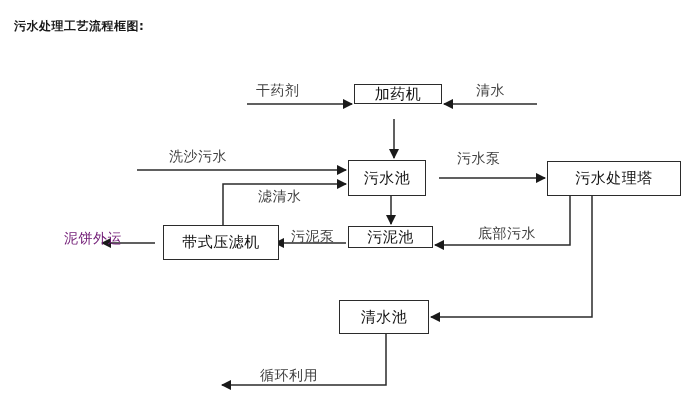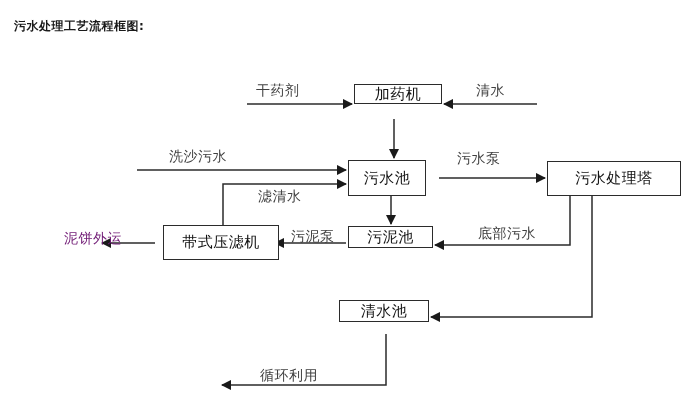--- a/index.html
+++ b/index.html
@@ -121,21 +121,21 @@
 </div>
 
 <div class="node" style="left:157px; top:225px; width:116px; height:35px;margin-left:6px;">
   <span>带式压滤机</span>
 </div>
 
 <div class="node" style="left:348px; top:226px; width:85px; height:22px;">
   <span>污泥池</span>
 </div>
 
-<div class="node" style="left:339px; top:300px; width:90px; height:22px;">
+<div class="node" style="left:339px; top:300px; width:90px; height:34px;">
   <span>清水池</span>
 </div>
 
 <div class="edge-label" style="left:256px; top:82px;">干药剂</div>
 
 <div class="edge-label" style="left:476px; top:82px;">清水</div>
 
 <div class="edge-label" style="left:169px; top:148px;">洗沙污水</div>
 
 <div class="edge-label" style="left:457px; top:150px;">污水泵</div>

